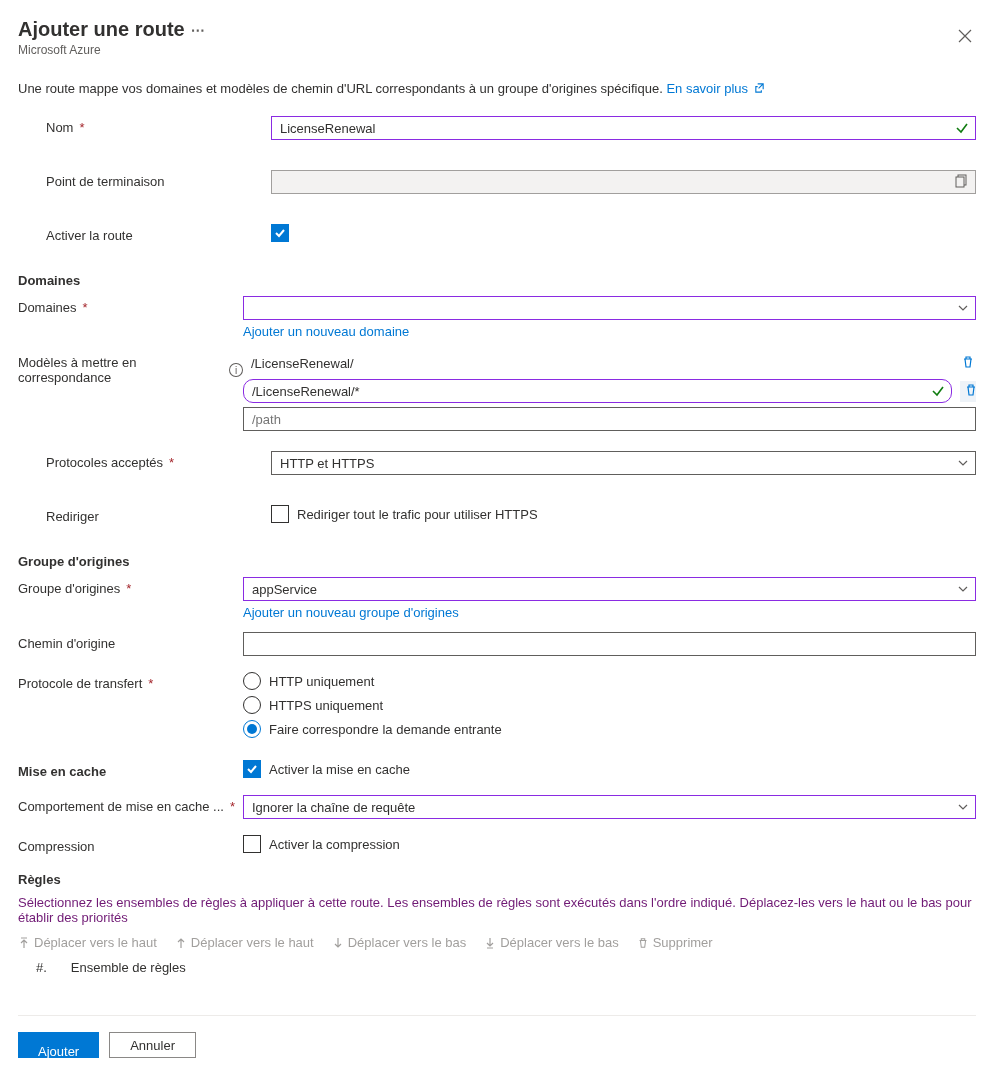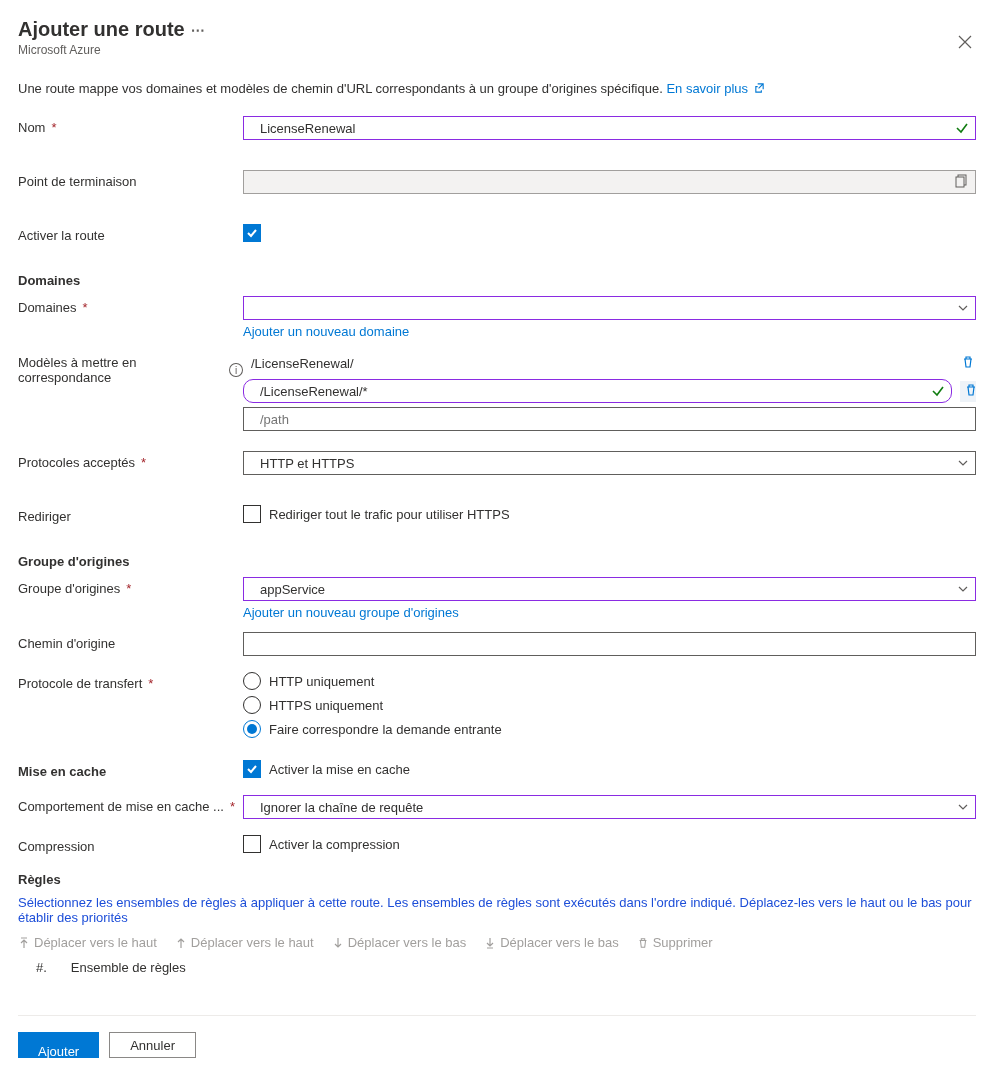--- a/index.html
+++ b/index.html
@@ -4,41 +4,41 @@
 <style>
   * { box-sizing: border-box; }
   body {
     font-family: "Segoe UI", Arial, sans-serif;
     margin: 0;
     padding: 18px;
     font-size: 13px;
     color: #323130;
     background: #fff;
   }
-  .header { display: flex; justify-content: space-between; align-items: flex-end; }
+  .header { display: flex; justify-content: space-between; align-items: center; }
   .header-left { }
   .title { font-size: 20px; font-weight: 600; color: #323130; display: flex; align-items: center; gap: 6px; }
   .subtitle { font-size: 12px; color: #605e5c; margin-top: 2px; }
   .close-x { font-size: 16px; color: #605e5c; cursor: pointer; padding: 4px; }
   .intro { margin-top: 24px; font-size: 13px; color: #323130; }
   .link { color: #0078d4; text-decoration: none; cursor: pointer; }
   .ext-icon { display:inline-block; margin-left:2px; vertical-align:text-top; }
   .form { margin-top: 20px; }
   .row { display: flex; align-items: flex-start; margin-bottom: 16px; }
   .row.tight { margin-bottom: 4px; }
   .label-col { width: 225px; flex-shrink: 0; padding-top: 4px; font-size: 13px; color: #323130; display:flex; align-items:center; gap:4px;}
   .field-col { flex: 1; }
   .required { color: #a4262c; margin-left: 2px; }
   .section-head { font-weight: 600; font-size: 13px; margin-top: 18px; margin-bottom: 8px; }
-  .section-desc { font-size: 13px; color: #1d4ed8; margin-bottom: 10px; }
+  .section-desc { font-size: 13px; color: #701a75; margin-bottom: 10px; }
   input[type=text].txt, .select {
     width: 100%;
     height: 24px;
     border: 1px solid #605e5c;
-    padding: 0 16px;
+    padding: 0 8px;
     font-size: 13px;
     font-family: inherit;
     background: #fff;
   }
   .txt.purple, .select.purple { border-color: #8a2be2; border-width:1px; }
   .select { position: relative; display:flex; align-items:center; padding-right: 24px; cursor:pointer; }
   .select .chev { position: absolute; right: 6px; top: 50%; transform: translateY(-50%); }
   .readonly-box {
     width: 100%; height: 24px; border: 1px solid #a19f9d; background: #f3f2f1;
     display:flex; align-items:center; justify-content:flex-end; padding: 0 6px;
@@ -79,21 +79,21 @@
   }
   .btn-primary {
     background:#0078d4; color:#fff; border:none; height:26px; padding:12px 20px;
     font-size:13px; cursor:pointer; font-family:inherit;
   }
   .btn-secondary {
     background:#fff; color:#323130; border:1px solid #8a8886; height:26px; padding:0 20px;
     font-size:13px; cursor:pointer; font-family:inherit;
   }
   .chev svg { display:block; }
-  .gap-big { margin-bottom: 30px; }
+  .gap-big { margin-bottom: 30px; margin-left: 28px; }
   .ellipsis { font-size:14px; color:#605e5c; cursor:pointer; }
 </style>
 </head>
 <body>
 
 <div class="header">
   <div class="header-left">
     <div class="title">
       <span>Ajouter une route</span>
       <span class="ellipsis">⋯</span>

